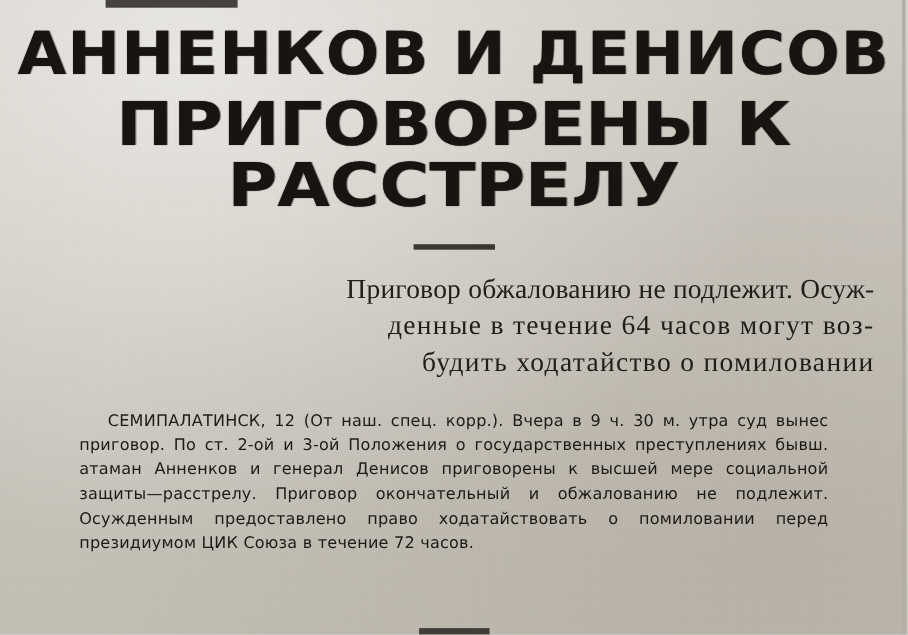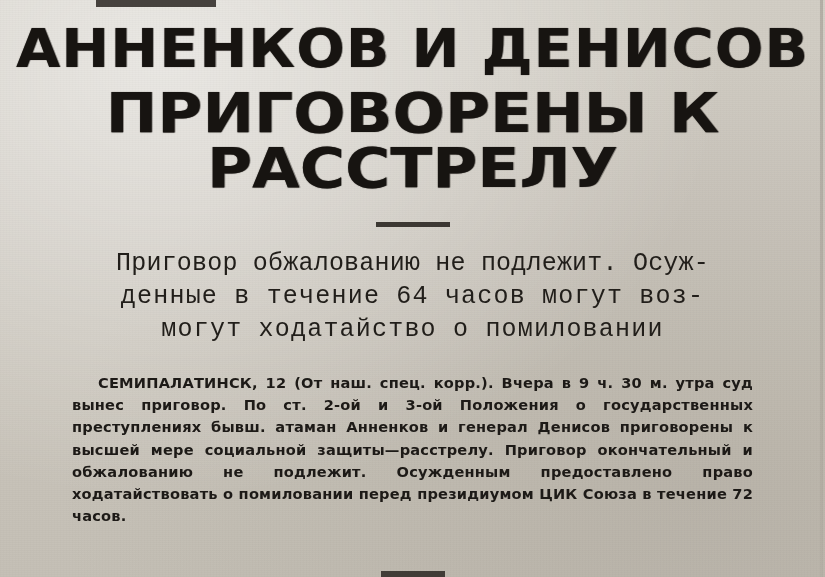--- a/index.html
+++ b/index.html
@@ -81,37 +81,37 @@
   .sep-rule {
     width: 74px;
     height: 5px;
     background: #2b2722;
     margin: 26px auto 20px auto;
     opacity: 0.9;
   }
 
   
   .deck {
-    text-align: center;
-    font-family: Liberation Mono, monospace;
+    text-align: right;
+    font-family: Liberation Serif, serif;
     font-size: 25px;
     line-height: 1.32;
     color: #211e1a;
     letter-spacing: 0.2px;
     padding: 0 18px;
   }
   .deck div { white-space: nowrap; }
   .deck .d2 { letter-spacing: 1.2px; }
   .deck .d3 { letter-spacing: 1.2px; }
 
   
   .body-block {
     margin: 26px 60px 0 60px;
     font-family: "DejaVu Sans", sans-serif;
-    font-weight: bold;
+    font-weight: normal;
     font-size: 14.6px;
     line-height: 1.52;
     color: #1d1a17;
     text-align: justify;
     letter-spacing: 0.2px;
   }
   .body-block .lead {
     display: inline;
     padding-left: 26px;
   }
@@ -152,21 +152,21 @@
     <div class="headline">
       <div class="headline-line l1">АННЕНКОВ И ДЕНИСОВ</div>
       <div class="headline-line l2">ПРИГОВОРЕНЫ К РАССТРЕЛУ</div>
     </div>
 
     <div class="sep-rule"></div>
 
     <div class="deck">
       <div class="d1">Приговор обжалованию не подлежит. Осуж-</div>
       <div class="d2">денные  в  течение  64  часов  могут  воз-</div>
-      <div class="d3">могут ходатайство о  помиловании</div>
+      <div class="d3">будить ходатайство о  помиловании</div>
     </div>
 
     <div class="body-block">
       <p><span class="lead">СЕМИПАЛАТИНСК, 12 (От наш. спец. корр.).</span> <span>Вчера в 9 ч. 30 м. утра суд вынес приговор. По ст. 2-ой и 3-ой Положения о государственных преступлениях бывш. атаман Анненков и генерал Денисов приговорены к высшей мере социальной защиты—расстрелу. Приговор окончательный и обжалованию не подлежит. Осужденным предоставлено право ходатайствовать  о помиловании перед президиумом ЦИК Союза в течение 72 часов.</span></p>
     </div>
 
   </div>
 
   <div class="bottom-rule"></div>
   <div class="col-edge"></div>

